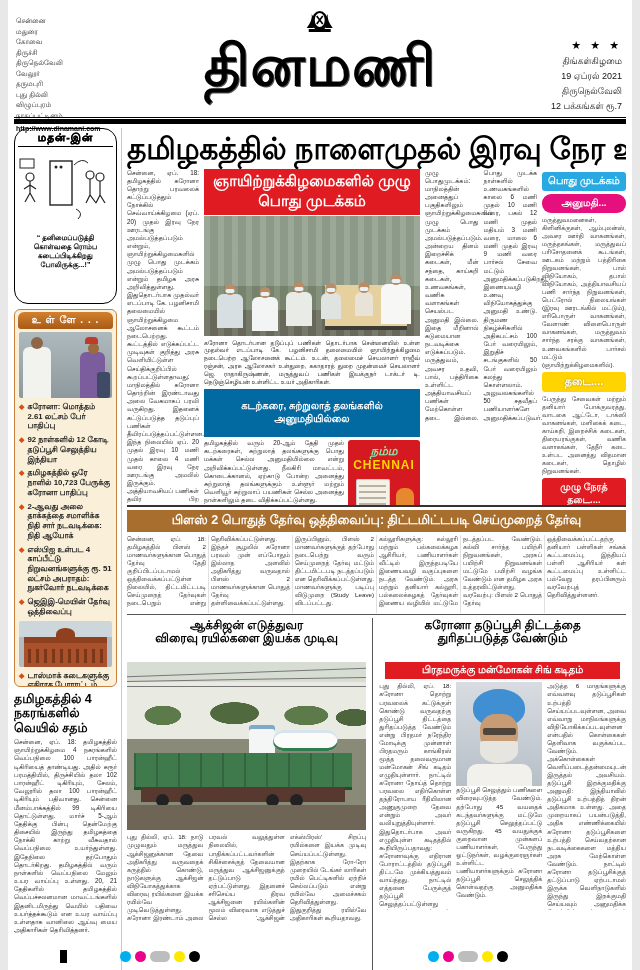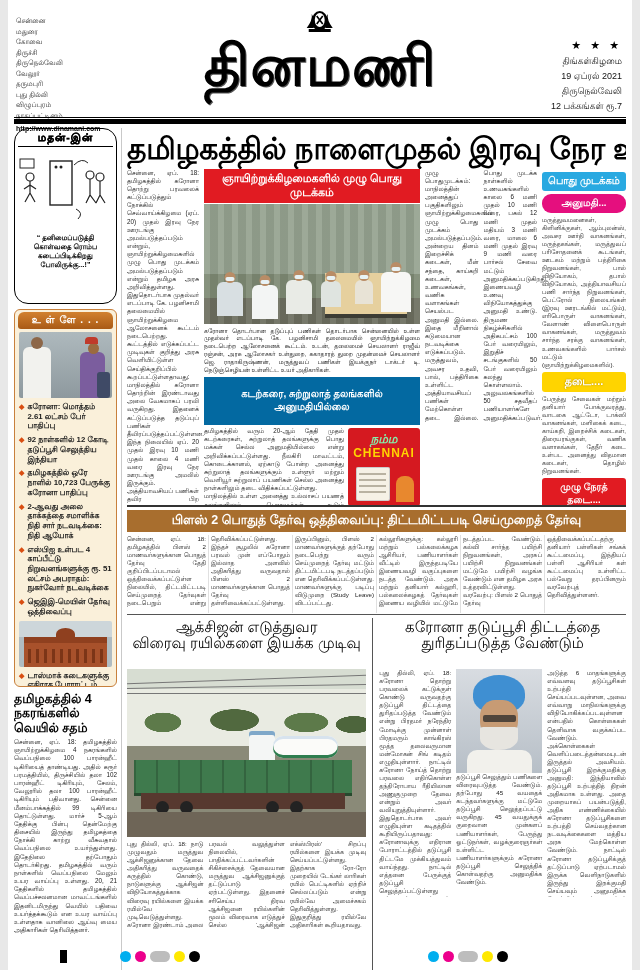--- a/index.html
+++ b/index.html
@@ -53,21 +53,21 @@
   
   .heat{margin-top:5px;flex:1;overflow:hidden;}
   .heat h3{margin:0 0 3px;font-size:12.5px;line-height:1.15;font-weight:900;color:#000;}
   .smalltxt{font-size:6.3px;line-height:1.3;text-align:justify;color:#1a1a1a;}
   
   .bigHead{font-size:30px;font-weight:900;text-align:center;line-height:1.05;color:#000;
            padding:5px 0 4px;letter-spacing:-.3px;white-space:nowrap;overflow:hidden;}
   
   .story{flex:0 0 334px;height:334px;overflow:hidden;display:grid;
          grid-template-columns:72px 1fr 112px 84px;column-gap:5px;border-bottom:2px solid #333;padding-bottom:2px;}
-  .banner{background:#e11b22;color:#fff;font-weight:bold;font-size:11px;text-align:center;padding:3px 2px;}
+  .banner{background:#e11b22;color:#fff;font-weight:bold;font-size:15px;text-align:center;padding:3px 2px;}
   .mphoto{height:120px;position:relative;overflow:hidden;margin-top:1px;
           background:linear-gradient(180deg,#96a390 0 58%,#7e8a74 58% 78%,#6d6f60 78%);}
   .curt{position:absolute;inset:0;background:repeating-linear-gradient(90deg,rgba(255,255,255,.07) 0 6px,rgba(0,0,0,.06) 6px 14px);}
   .desk{position:absolute;right:6%;bottom:8%;width:38%;height:34%;background:#e6d09e;box-shadow:0 4px 0 #3c3c34;}
   .fig{position:absolute;width:26px;height:34px;border-radius:6px 6px 0 0;}
   .fig::before{content:"";position:absolute;left:50%;top:-10px;transform:translateX(-50%);
                width:11px;height:11px;border-radius:50%;background:#b98c66;}
   .fig::after{content:"";position:absolute;left:50%;top:-5px;transform:translateX(-50%);
               width:9px;height:4px;background:#e8f2f5;border-radius:2px;}
   .caption{font-size:6.1px;line-height:1.3;text-align:justify;color:#000;margin:3px 0;}
@@ -88,21 +88,21 @@
   .rb-yel{background:#ffd400;font-size:11px;text-shadow:0 0 2px #a98200;}
   .rb-red{background:#e11b22;font-size:9.5px;}
   .rb-txt{font-size:6.2px;line-height:1.3;text-align:justify;color:#1a1a1a;}
   
   .plus2{flex:0 0 104px;height:104px;overflow:hidden;border-bottom:1px solid #555;margin-top:3px;}
   .plus2-bar{background:#a86e2e;color:#fff;font-weight:bold;font-size:12.5px;text-align:center;padding:3px 0;}
   .plus2-body{column-count:6;column-gap:5px;column-rule:1px solid #e0e0e0;font-size:6.2px;line-height:1.3;
               text-align:justify;color:#1a1a1a;padding-top:3px;height:78px;overflow:hidden;}
   
   .bottom{flex:1;display:grid;grid-template-columns:1fr 1.06fr;column-gap:6px;padding-top:3px;overflow:hidden;}
-  .bhead{font-size:15px;font-weight:400;text-align:center;line-height:1.12;color:#000;margin:1px 0 17px;}
+  .bhead{font-size:12px;font-weight:700;text-align:center;line-height:1.12;color:#000;margin:1px 0 17px;}
   .oxy-right{border-left:1px solid #555;padding-left:6px;}
   .train{height:168px;position:relative;overflow:hidden;margin:2px 0 3px;
          background:linear-gradient(180deg,#d7ddd2 0 12%,#e9ebe2 12% 46%,#8a8a78 46%);}
   .wire{position:absolute;left:-5%;right:-5%;height:1px;background:#777;}
   .trees{position:absolute;left:0;right:0;top:16%;height:26%;
          background:radial-gradient(ellipse 30px 16px at 15% 60%,#5d7a4a 60%,transparent 62%),
                     radial-gradient(ellipse 40px 18px at 45% 55%,#51693f 60%,transparent 62%),
                     radial-gradient(ellipse 36px 16px at 75% 60%,#5d7a4a 60%,transparent 62%),
                     radial-gradient(ellipse 30px 14px at 95% 65%,#4d653c 60%,transparent 62%);}
   .wagon{position:absolute;left:3%;right:6%;bottom:26%;height:20%;background:#3f7a4d;
@@ -325,20 +325,21 @@
             <div class="ballast"></div>
           </div>
           <div class="oxy-body">புது தில்லி, ஏப். 18: நாடு முழுவதும் மருத்துவ ஆக்சிஜனுக்கான தேவை அதிகரித்து வருவதைக் கருத்தில் கொண்டு, நாடுகளுக்கு ஆக்சிஜன் விநியோகத்துக்காக விரைவு ரயில்களை இயக்க ரயில்வே முடிவெடுத்துள்ளது. கரோனா இரண்டாம் அலை பரவல் வலுத்துள்ள நிலையில், பாதிக்கப்பட்டவர்களின் சிகிச்சைக்குத் தேவையான மருத்துவ ஆக்சிஜனுக்குத் தட்டுப்பாடு ஏற்பட்டுள்ளது. இதனைச் சரிசெய்ய திரவ ஆக்சிஜனை ரயில்களின் மூலம் விரைவாக எடுத்துச் செல்ல ‘ஆக்சிஜன் எக்ஸ்பிரஸ்’ சிறப்பு ரயில்களை இயக்க முடிவு செய்யப்பட்டுள்ளது. இதற்காக ரோ-ரோ முறையில் டேங்கர் லாரிகள் ரயில் பெட்டிகளில் ஏற்றிச் செல்லப்படும் என்று ரயில்வே அமைச்சகம் தெரிவித்துள்ளது. இதுகுறித்து ரயில்வே அதிகாரிகள் கூறியதாவது.</div>
         </div>
 
         <div class="oxy-right" style="min-width:0;">
           <div class="bhead">
             <div>கரோனா தடுப்பூசி திட்டத்தை</div>
             <div>துரிதப்படுத்த வேண்டும்</div>
           </div>
+          <div class="strip">பிரதமருக்கு மன்மோகன் சிங் கடிதம்</div>
           <div class="vax-grid">
             <div class="vax-col">புது தில்லி, ஏப். 18: கரோனா தொற்று பரவலைக் கட்டுக்குள் கொண்டு வருவதற்கு தடுப்பூசி திட்டத்தை துரிதப்படுத்த வேண்டும் என்று பிரதமர் நரேந்திர மோடிக்கு முன்னாள் பிரதமரும் காங்கிரஸ் மூத்த தலைவருமான மன்மோகன் சிங் கடிதம் எழுதியுள்ளார். நாட்டில் கரோனா நோய்த் தொற்று பரவலை எதிர்கொள்ள தந்திரோபாய ரீதியிலான அணுகுமுறை தேவை என்றும் அவர் வலியுறுத்தியுள்ளார். இதுதொடர்பாக அவர் எழுதியுள்ள கடிதத்தில் கூறியிருப்பதாவது: கரோனாவுக்கு எதிரான போராட்டத்தில் தடுப்பூசி திட்டமே முக்கியத்துவம் வாய்ந்தது. நாட்டில் எத்தனை பேருக்குத் தடுப்பூசி செலுத்தப்பட்டுள்ளது என்பதைக் காட்டிலும், மொத்த மக்கள்தொகையில் எத்தனை சதவீதம் பேருக்கு செலுத்தப்பட்டுள்ளது என்பதில் கவனம் செலுத்த வேண்டும்.</div>
             <div>
               <div class="mms">
                 <div class="turban"></div>
                 <div class="face"></div>
                 <div class="specs"></div>
                 <div class="beard"></div>
                 <div class="kurta"></div>
               </div>

